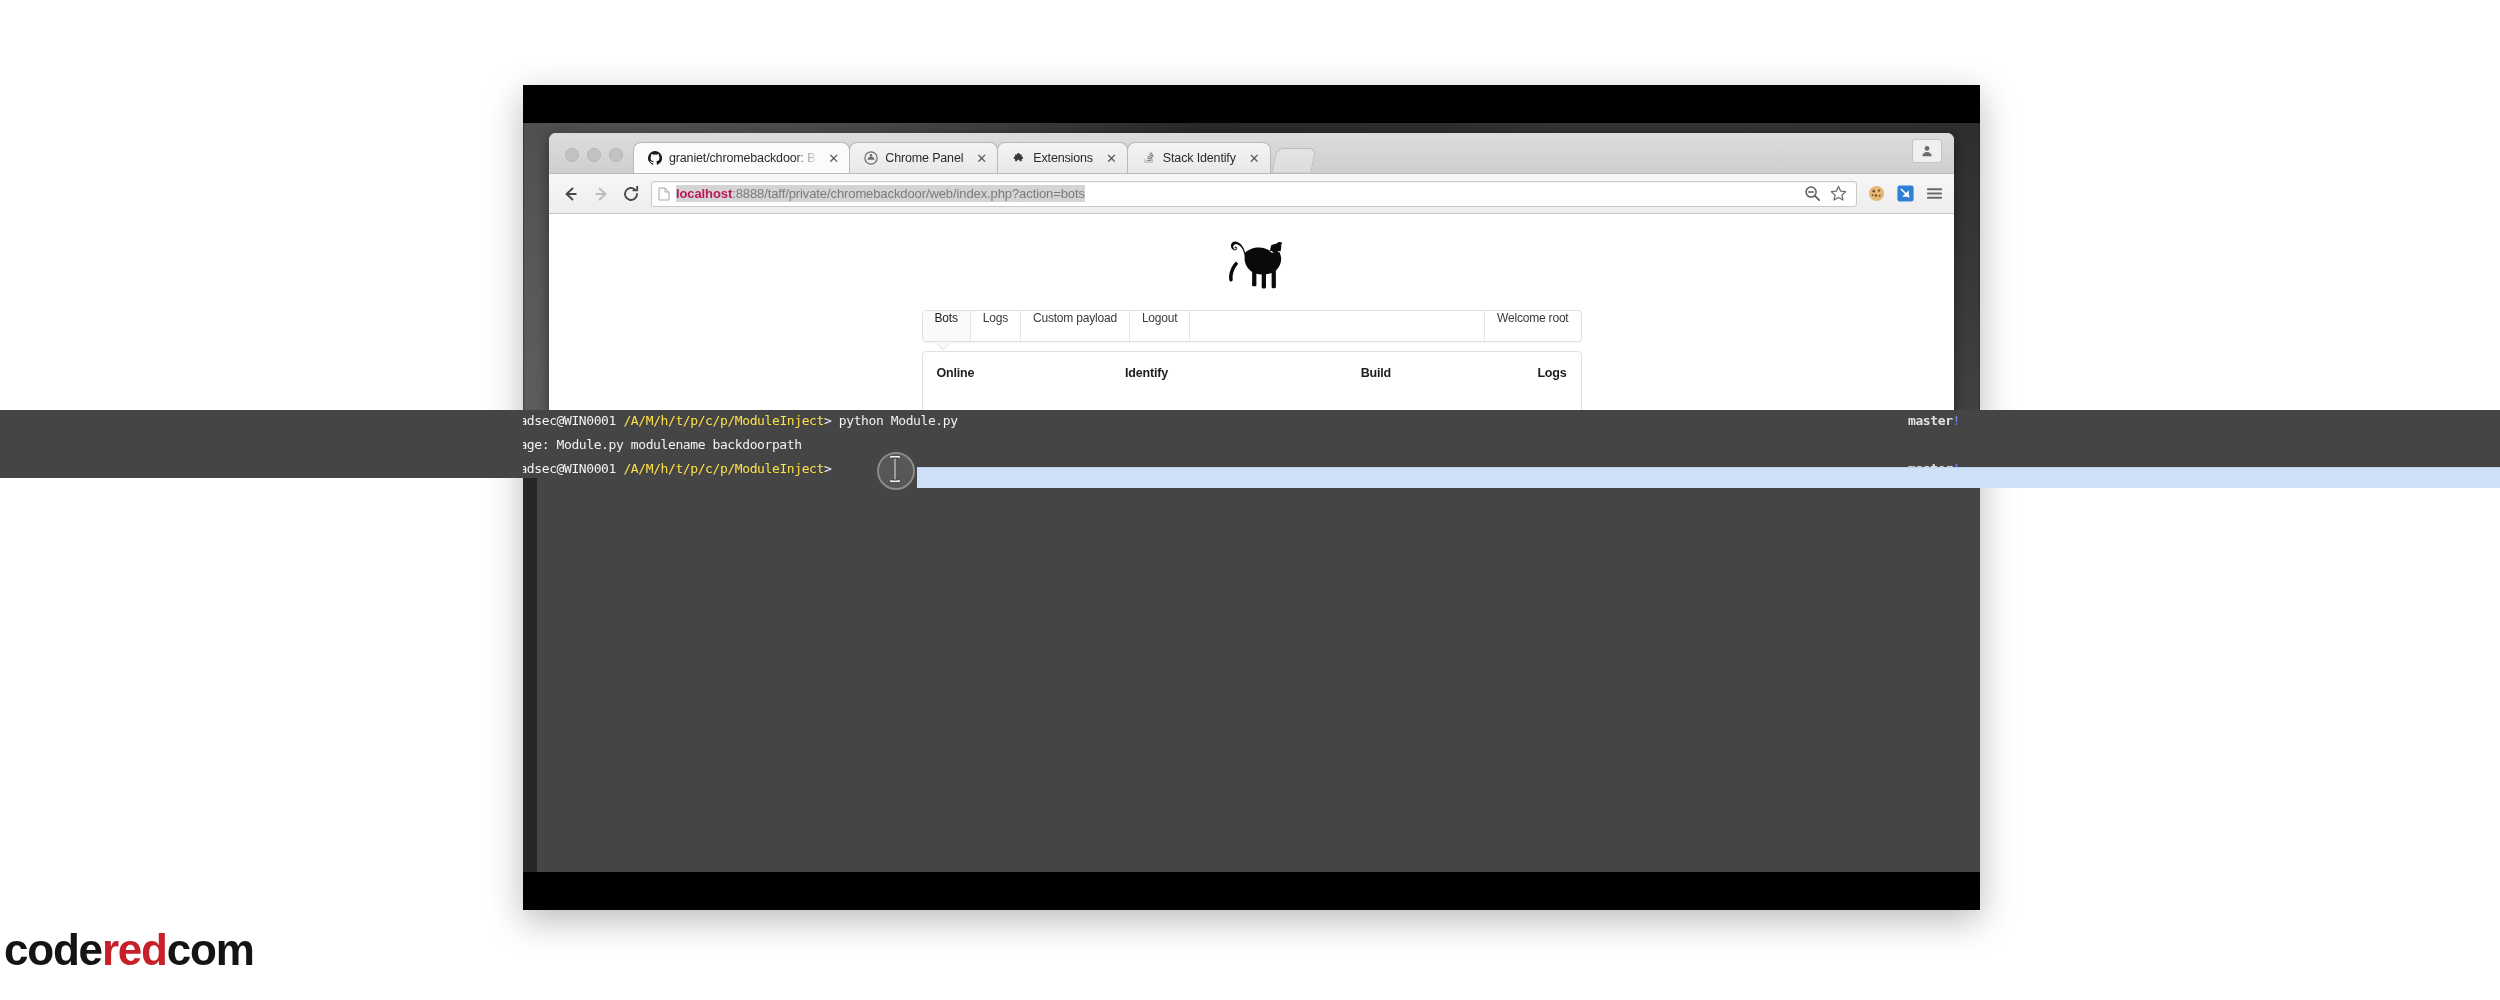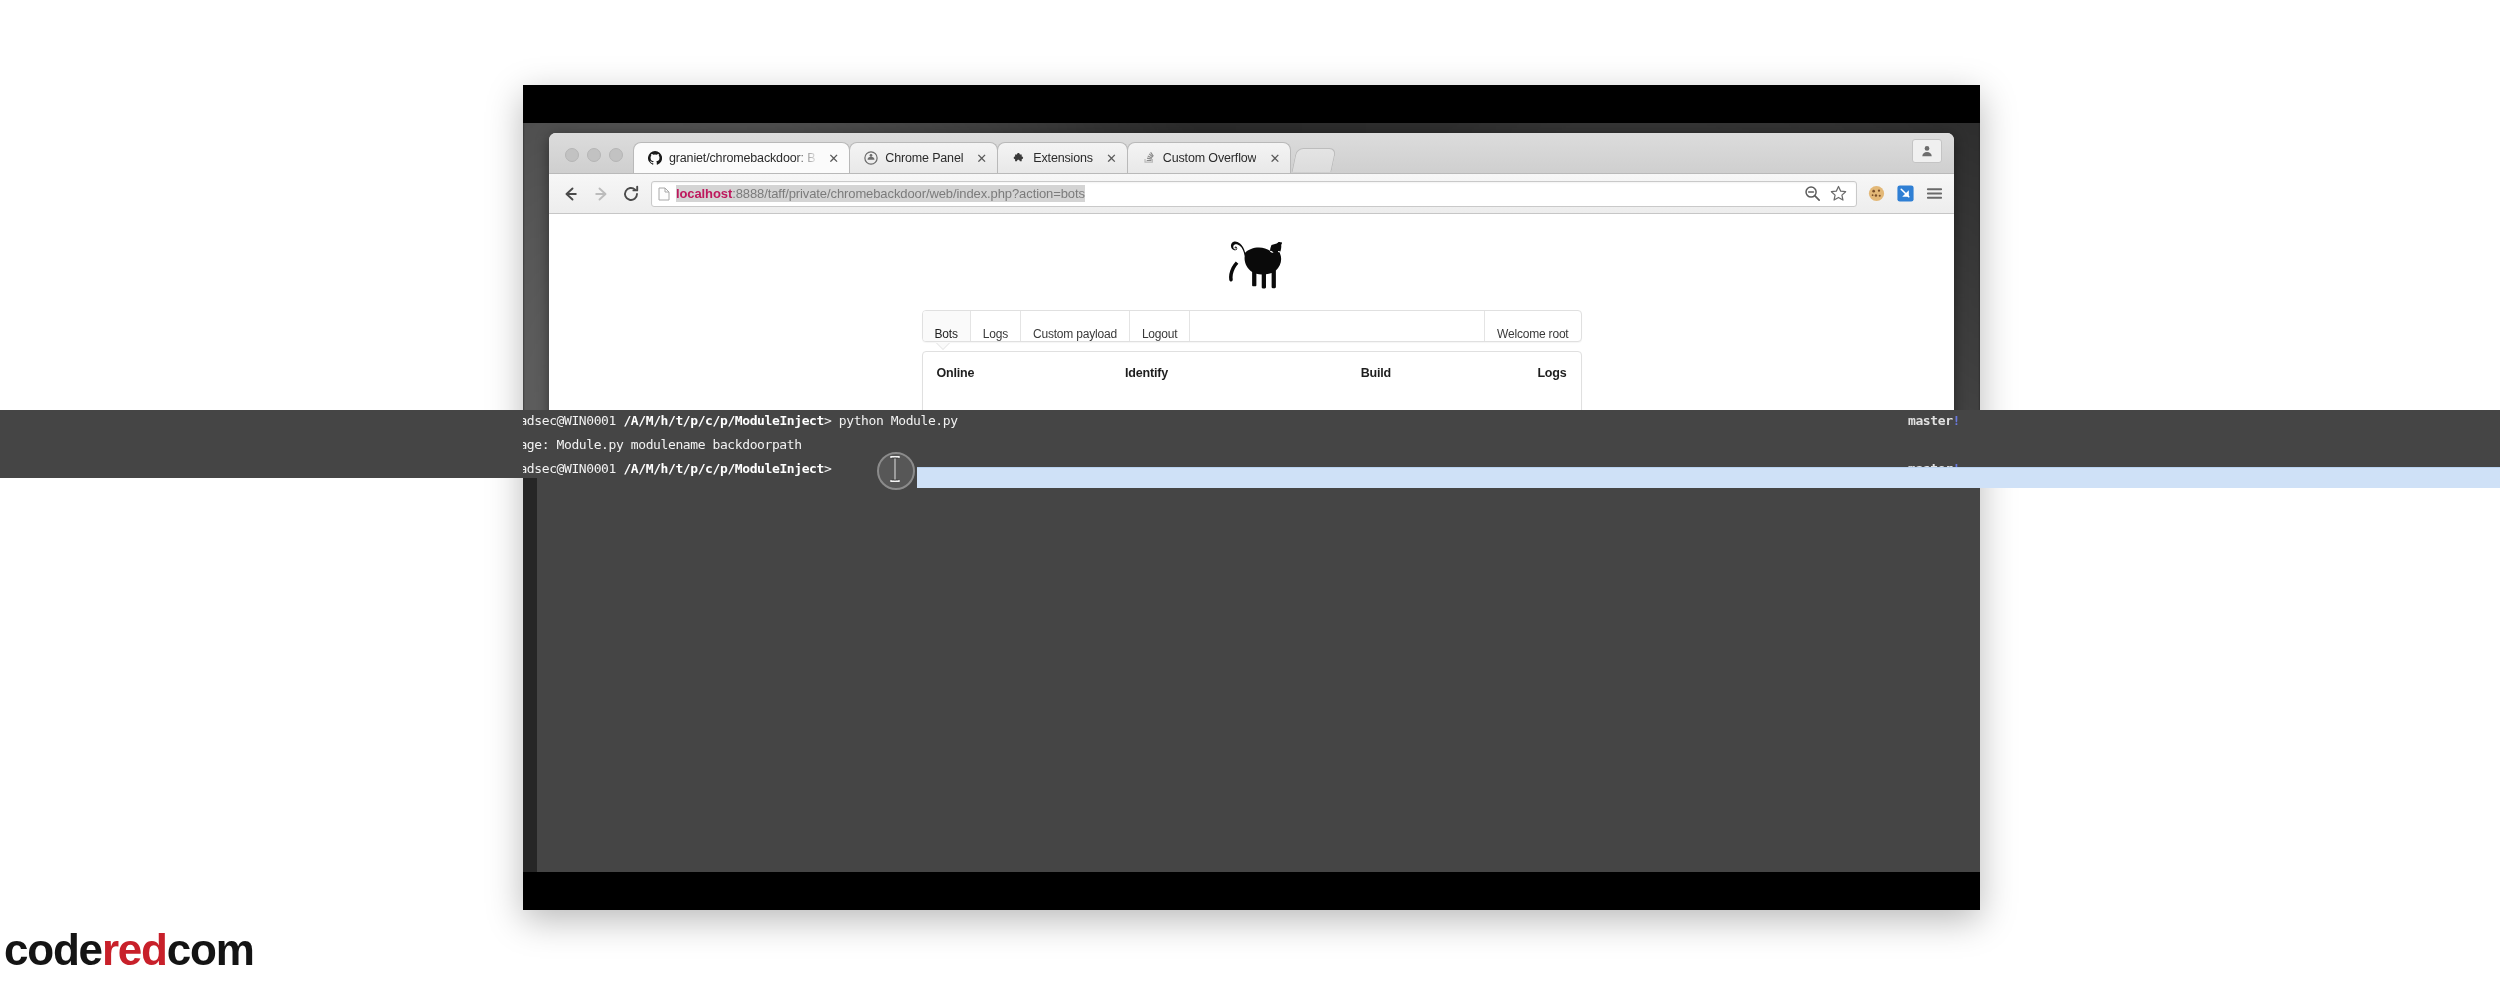--- a/index.html
+++ b/index.html
@@ -211,21 +211,21 @@
     display: flex;
     border: 1px solid #e0e0e0;
     border-radius: 4px;
     overflow: hidden;
     background: #ffffff;
     height: 30px;
     box-shadow: 0 1px 1px rgba(0,0,0,0.04);
   }
   .nav-tab {
     display: flex;
-    align-items: flex-end;
+    align-items: flex-start;
     padding: 0 12px;
     font-size: 12px;
     color: #3a3a3a;
     border-right: 1px solid #e4e4e4;
     white-space: nowrap;
     letter-spacing: -0.2px;
   }
   .nav-tab.selected { background: #fafafa; color: #222; }
   .nav-spacer { flex: 1; border-right: 1px solid #e4e4e4; }
   .nav-tab.welcome { border-right: none; }
@@ -285,21 +285,21 @@
     width: 1470px;
     height: 20px;
     font-family: "DejaVu Sans Mono", monospace;
     font-size: 13px;
     color: #e8e8e8;
     white-space: nowrap;
     letter-spacing: -0.4px;
     display: flex;
     align-items: center;
   }
-  .term-line .grn { color: #ffffff; font-weight: bold; }
+  .term-line .grn { color: #fde047; font-weight: normal; }
   .term-line .wht { color: #f2f2f2; }
   .term-branch {
     position: absolute;
     right: 22px;
     color: #e0e0e0;
     font-weight: bold;
   }
   .term-branch .bang { color: #6a7ae0; }
 
   
@@ -421,21 +421,21 @@
         </svg>
         <span class="tab-title">Extensions</span>
         <span class="tab-close">✕</span>
       </div>
 
       <div class="tab">
         <svg class="favicon" viewBox="0 0 16 16">
           <path fill="#b9b9b9" d="M11.2 12.1v-3h1.3v4.3H2.8V9.1h1.3v3z"></path>
           <path fill="#8a8a8a" d="M5.6 8.8l5.3 1.1.3-1.3-5.3-1.1zM6.3 6.2l4.9 2.3.6-1.2-4.9-2.3zM7.7 3.8l4.2 3.5.9-1-4.2-3.5zM10.4 1.2l-1.1.8 3.2 4.4 1.1-.8zM5.4 11.5h5.4v-1.3H5.4z"></path>
         </svg>
-        <span class="tab-title">Custom Overflow</span>
+        <span class="tab-title">Stack Identify</span>
         <span class="tab-close">✕</span>
       </div>
 
       <div id="new-tab-btn"></div>
 
       <div id="profile-btn">
         <svg width="14" height="14" viewBox="0 0 16 16">
           <circle cx="8" cy="5" r="2.7" fill="#6d6d6d"></circle>
           <path fill="#6d6d6d" d="M2.6 14c0-3 2.4-5 5.4-5s5.4 2 5.4 5z"></path>
         </svg>

